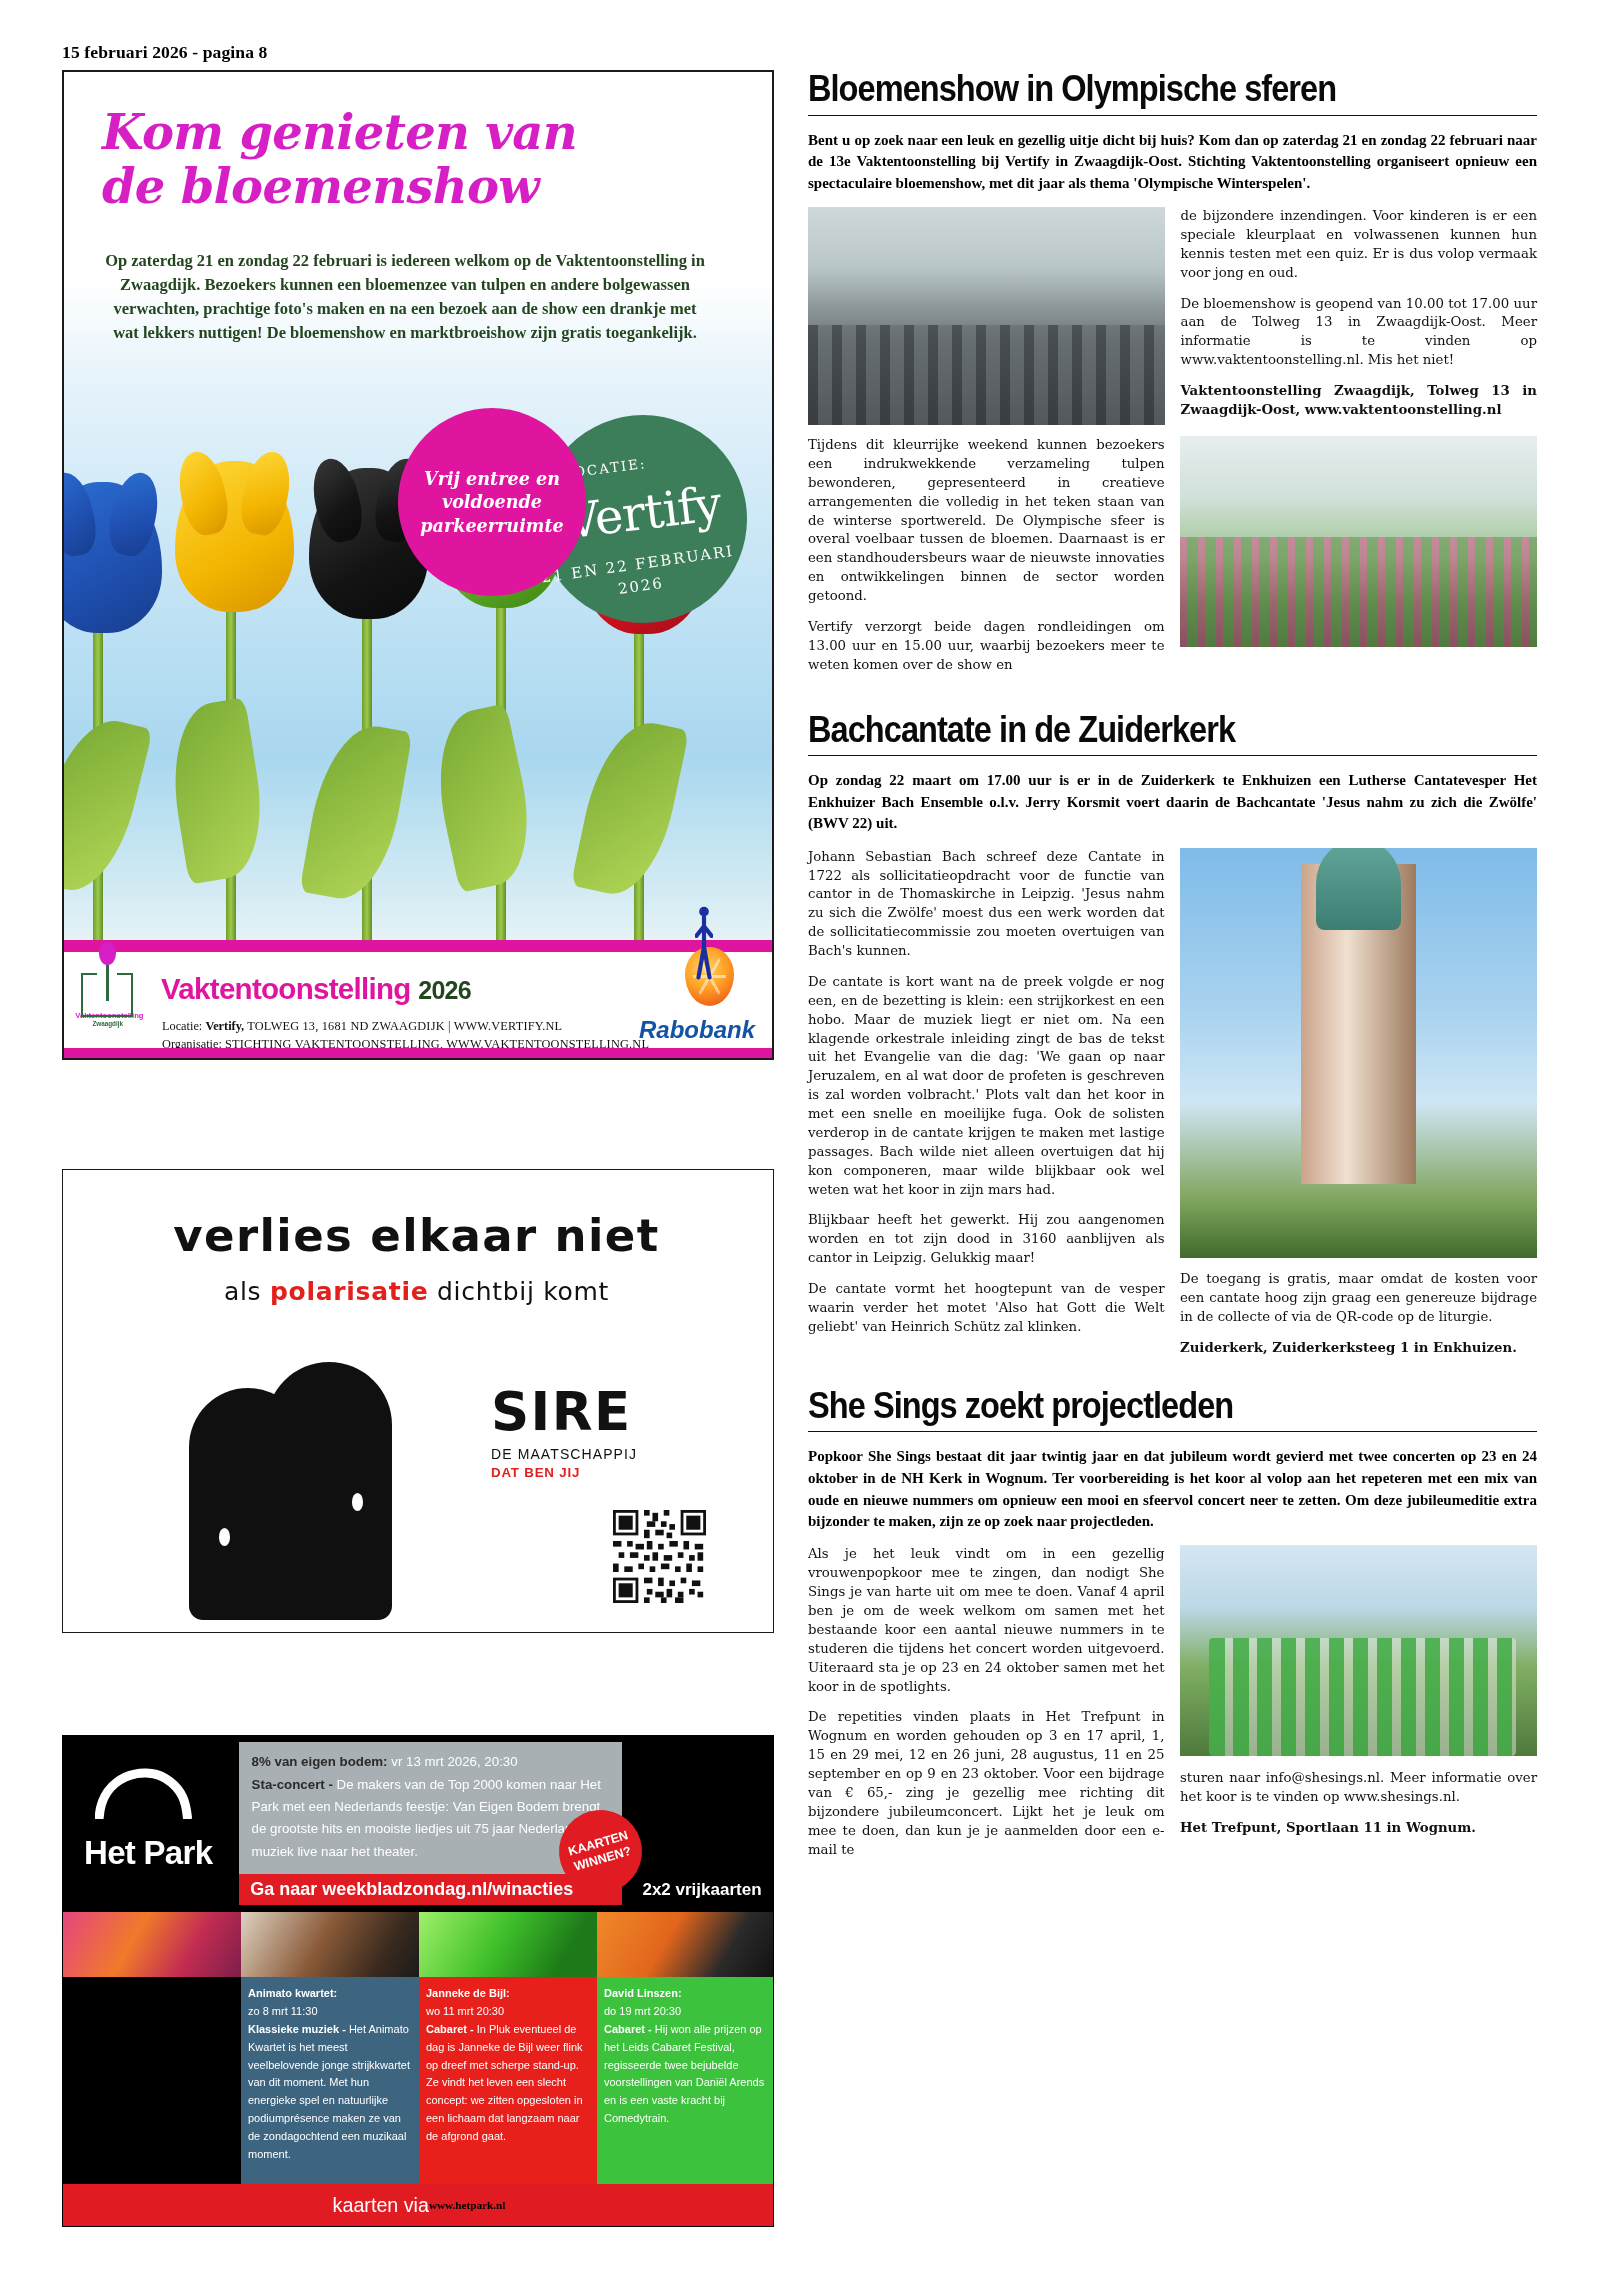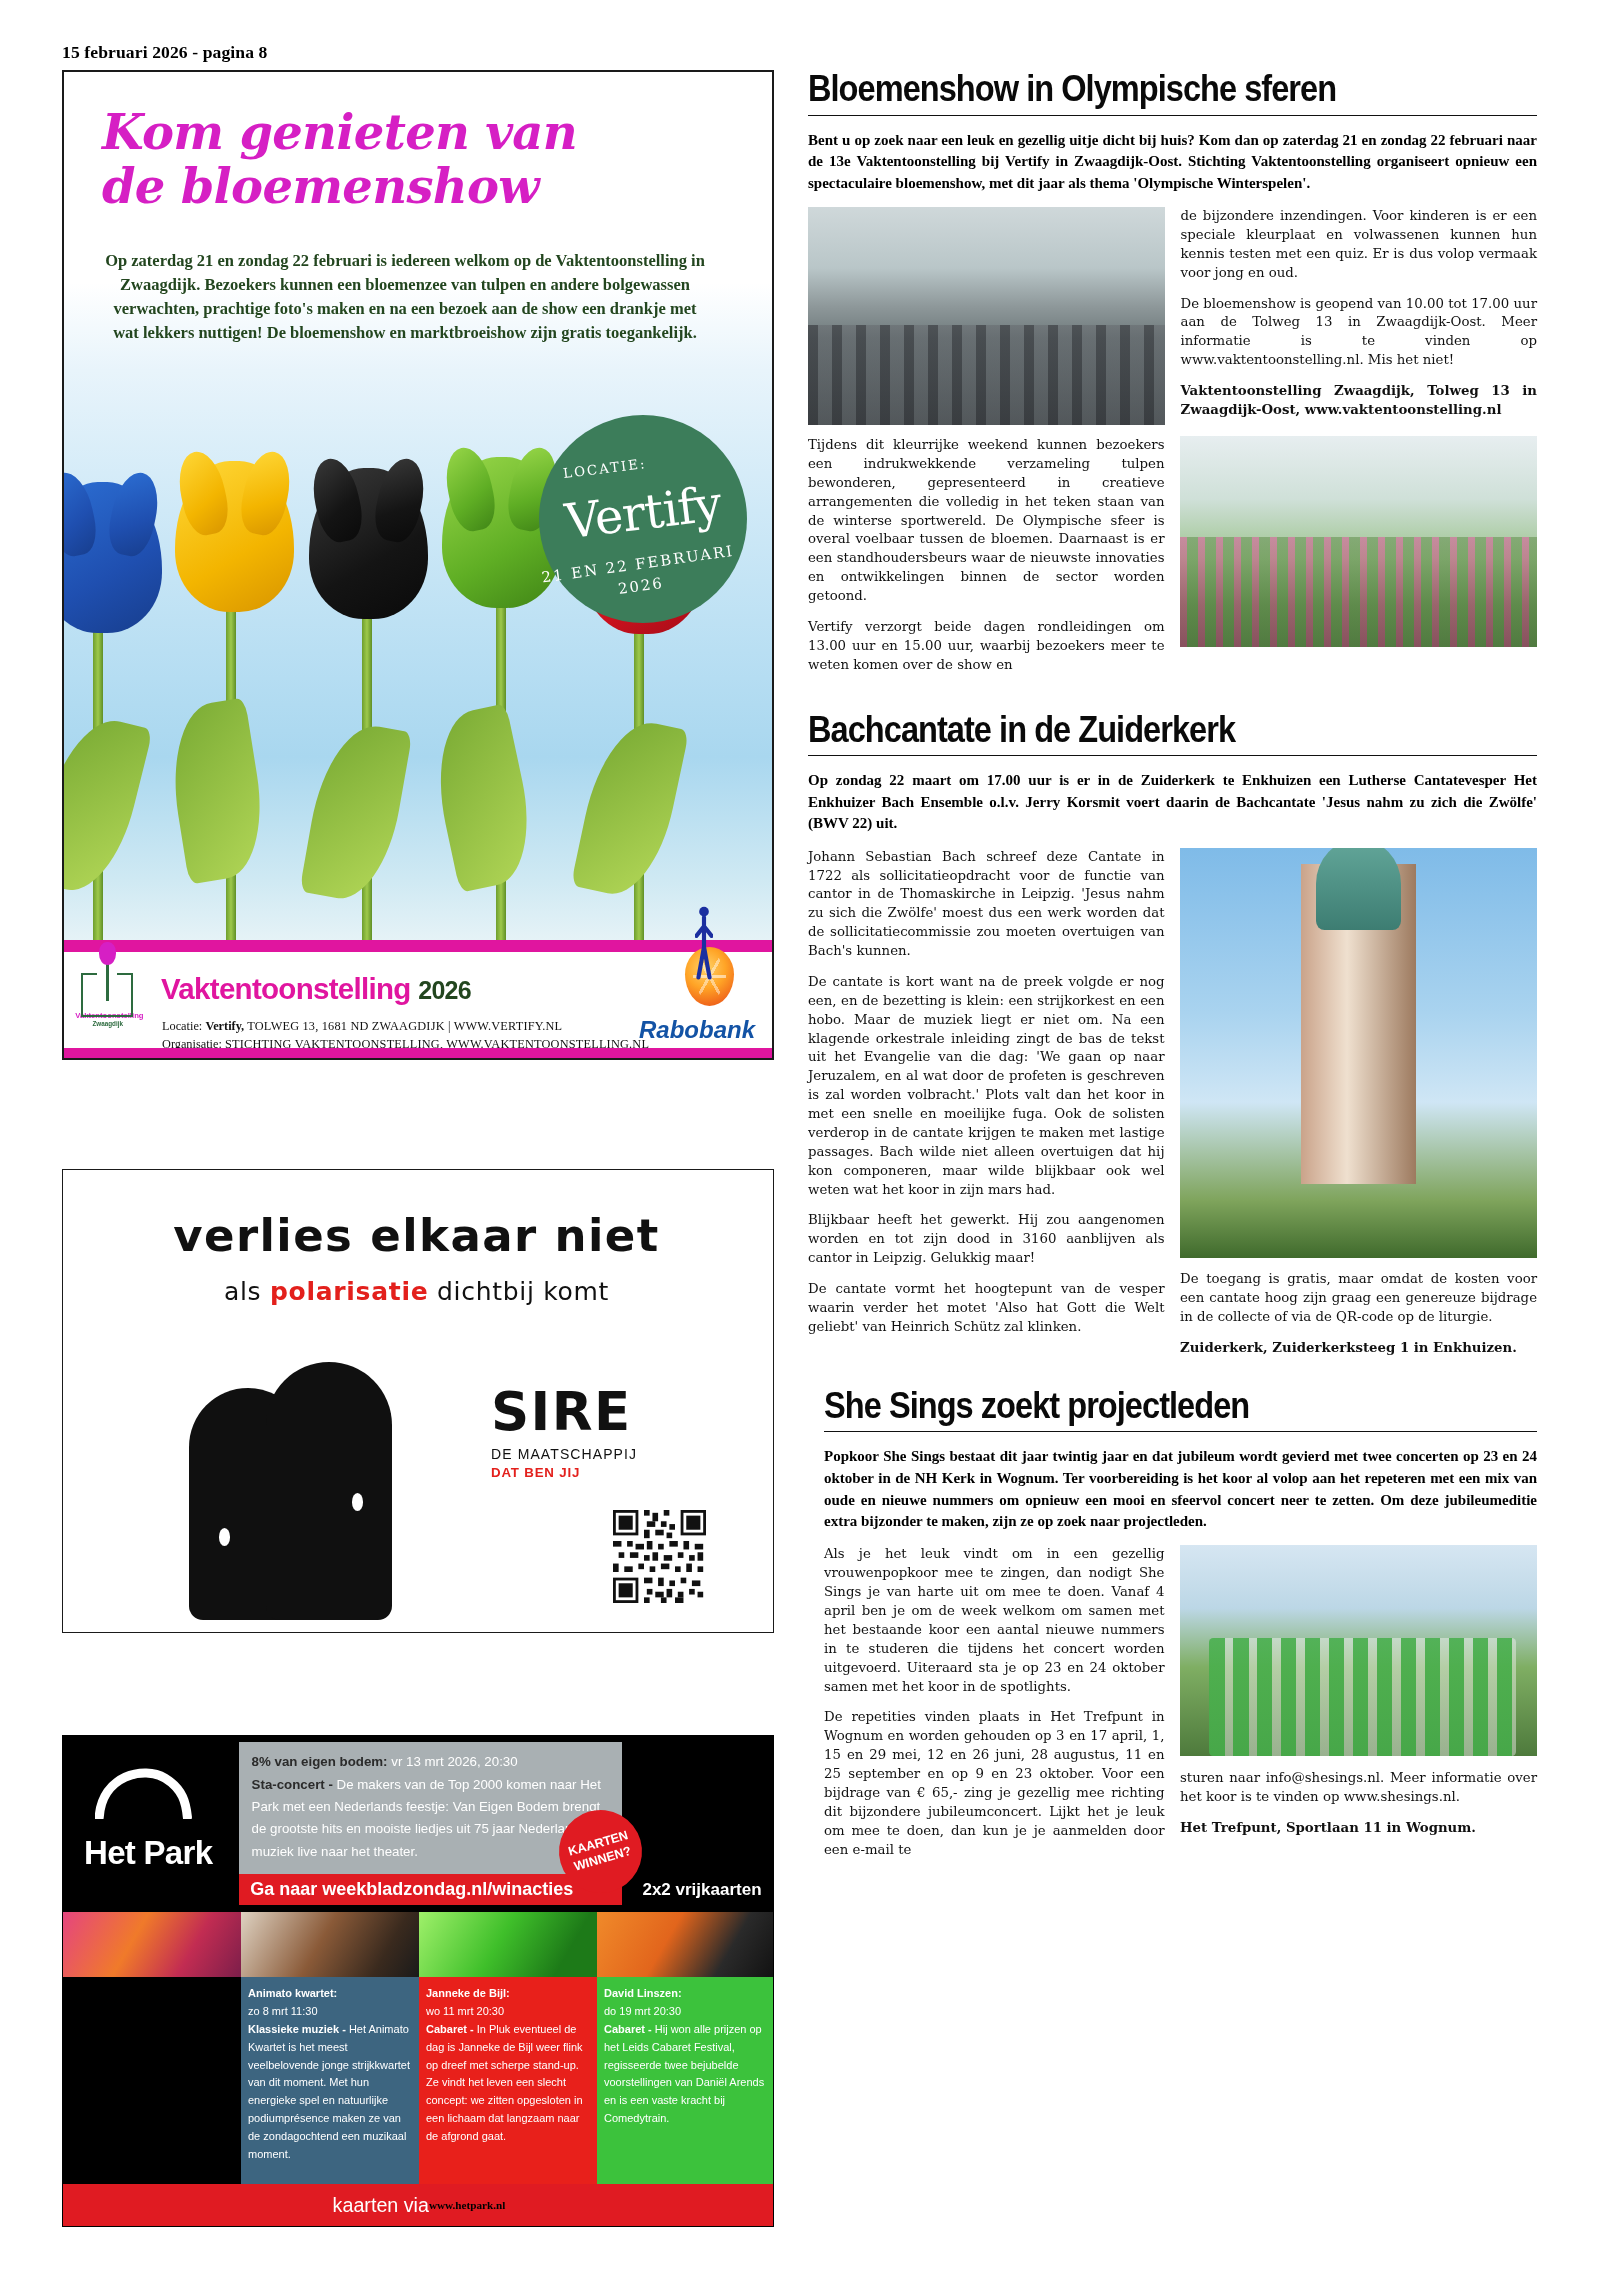--- a/index.html
+++ b/index.html
@@ -379,20 +379,23 @@
             <div class="stem" style="height:329px;"></div>
             <div class="leaf" style="left:-51px;bottom:46px;transform:rotate(12deg);"></div>
             <div class="bloom" style="left:-55px;bottom:308px;background:linear-gradient(150deg,#f04a52,#d4121f 60%,#a50d18);"></div>
           </div>
         </div>
 
         <div class="circle-green">
           <div class="cg-loc">LOCATIE:</div>
           <div class="cg-name">Vertify</div>
           <div class="cg-date">21 EN 22 FEBRUARI 2026</div>
+        </div>
+        <div class="circle-pink">
+          <span>Vrij entree en voldoende parkeerruimte</span>
         </div>
 
         <div class="ad-footer">
           <div class="vt-logo">
             <div style="position:relative;height:45px;">
               <div class="vt-stem"></div>
               <div class="vt-flower"></div>
               <div class="frame" style="position:absolute;left:6.3px;top:8.4px;"></div>
             </div>
             <div class="nm">Vaktentoonstelling</div>
@@ -620,21 +623,21 @@
           <p class="art-p">De cantate vormt het hoogtepunt van de vesper waarin verder het motet 'Also hat Gott die Welt geliebt' van Heinrich Schütz zal klinken.</p>
         </div>
         <div class="art-col">
           <div class="photo ph-tower" style="width:357px;height:410px;margin-bottom:12.6px;"></div>
           <p class="art-p">De toegang is gratis, maar omdat de kosten voor een cantate hoog zijn graag een genereuze bijdrage in de collecte of via de QR-code op de liturgie.</p>
           <p class="art-p art-p-b">Zuiderkerk, Zuiderkerksteeg 1 in Enkhuizen.</p>
         </div>
       </div>
     </div>
 
-    <div style="margin-top:17px;margin-left:16px;">
+    <div style="margin-top:17px;">
       <h1 class="art-h">She Sings zoekt projectleden</h1>
       <div class="art-rule"></div>
       <p class="art-lede">Popkoor She Sings bestaat dit jaar twintig jaar en dat jubileum wordt gevierd met twee concerten op 23 en 24 oktober in de NH Kerk in Wognum. Ter voorbereiding is het koor al volop aan het repeteren met een mix van oude en nieuwe nummers om opnieuw een mooi en sfeervol concert neer te zetten. Om deze jubileumeditie extra bijzonder te maken, zijn ze op zoek naar projectleden.</p>
 
       <div class="art-cols">
         <div class="art-col">
           <p class="art-p">Als je het leuk vindt om in een gezellig vrouwenpopkoor mee te zingen, dan nodigt She Sings je van harte uit om mee te doen. Vanaf 4 april ben je om de week welkom om samen met het bestaande koor een aantal nieuwe nummers in te studeren die tijdens het concert worden uitgevoerd. Uiteraard sta je op 23 en 24 oktober samen met het koor in de spotlights.</p>
           <p class="art-p">De repetities vinden plaats in Het Trefpunt in Wognum en worden gehouden op 3 en 17 april, 1, 15 en 29 mei, 12 en 26 juni, 28 augustus, 11 en 25 september en op 9 en 23 oktober. Voor een bijdrage van € 65,- zing je gezellig mee richting dit bijzondere jubileumconcert. Lijkt het je leuk om mee te doen, dan kun je je aanmelden door een e-mail te</p>
         </div>
         <div class="art-col">

